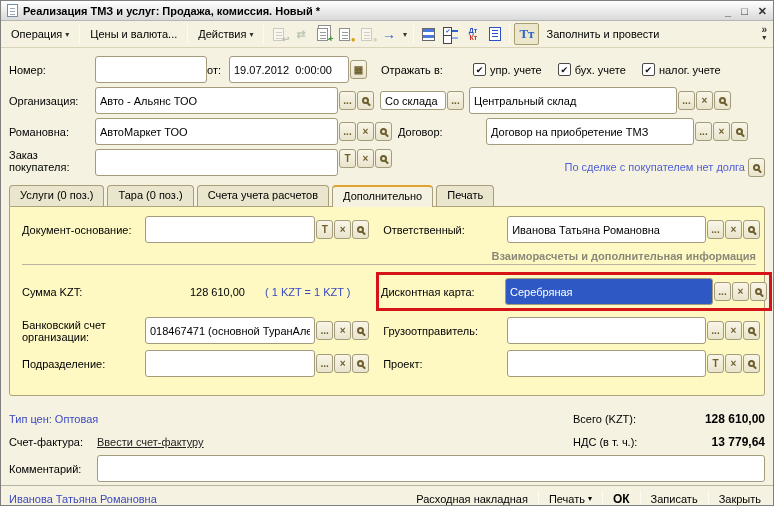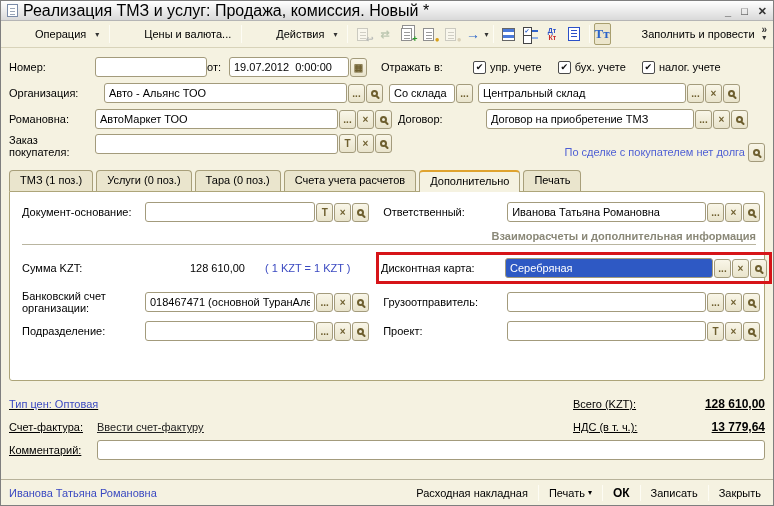--- a/index.html
+++ b/index.html
@@ -8,28 +8,28 @@
 
   .window { width:774px; height:506px; border:1px solid #7f7f7f; background:#f5f2e1;
             display:flex; flex-direction:column; overflow:hidden; }
 
   
   .titlebar { height:20px; flex:0 0 20px; background:linear-gradient(#ffffff,#d9d9d9);
               border-bottom:1px solid #b5b5b5; display:flex; align-items:center; padding:0 6px; gap:5px; }
   .doc-icon { width:11px; height:13px; background:#fff; border:1px solid #7a8ba8; position:relative; flex:0 0 auto; }
   .doc-icon::after { content:""; position:absolute; left:2px; top:3px; right:2px; height:7px;
               background:repeating-linear-gradient(#9aa6b8 0 1px, transparent 1px 3px); }
-  .title-text { font-weight:normal; font-size:16px; white-space:nowrap; overflow:hidden; }
+  .title-text { font-weight:bold; font-size:11px; white-space:nowrap; overflow:hidden; }
   .win-controls { margin-left:auto; display:flex; gap:10px; color:#333; font-weight:bold; }
   .win-controls span { cursor:default; font-size:11px; line-height:14px; }
 
   
   .toolbar { height:27px; flex:0 0 27px; display:flex; align-items:center; padding:0 4px;
              border-bottom:1px solid #d8d3b9; gap:1px; }
-  .tbtn { padding:3px 6px; border-radius:2px; white-space:nowrap; display:flex; align-items:center; gap:9px;margin-left:24px; }
+  .tbtn { padding:3px 6px; border-radius:2px; white-space:nowrap; display:flex; align-items:center; gap:3px; }
   .tbtn .arr { font-size:8px; color:#333; }
   .tsep { width:1px; height:18px; background:#c6c1a5; border-right:1px solid #fdfcf4; margin:0 3px; flex:0 0 auto; }
   .ti { width:21px; height:21px; display:flex; align-items:center; justify-content:center; position:relative; flex:0 0 auto; }
   .ti.disabled { opacity:.4; filter:grayscale(.7); }
   .docsq { width:11px; height:13px; background:#fff; border:1px solid #8f8f8f; position:relative; }
   .docsq::after { content:""; position:absolute; left:2px; top:3px; width:6px; height:7px;
                   background:repeating-linear-gradient(#9a9a9a 0 1px, transparent 1px 3px); }
   .docsq.double { box-shadow:2px -2px 0 0 #fff, 2px -2px 0 1px #8f8f8f; }
   .ov { position:absolute; right:0; bottom:1px; font-size:9px; font-weight:bold; line-height:9px; }
   .ov.green { color:#2e9e2e; }
@@ -57,21 +57,21 @@
               font-size:10px; font-weight:bold; color:#333; padding-right:2px; }
   .overflow .dd { font-size:8px; font-weight:normal; }
 
   
   .form { flex:1; display:flex; flex-direction:column; padding-top:6px; }
   .row { display:flex; align-items:center; margin:2px 8px; min-height:22px; }
   .lbl-l { width:86px; flex:0 0 86px; line-height:12px; }
   .lbl-ot { width:22px; text-align:right; padding-right:13px; flex:0 0 22px; }
   .lbl-r { width:124px; flex:0 0 124px; margin-left:2px; line-height:12px; }
 
-  input.fld { height:20px; border:1px solid #a39b7c; border-radius:3px; background:#fff;
+  input.fld { height:27px; border:1px solid #a39b7c; border-radius:3px; background:#fff;
               font:11px "Liberation Sans", sans-serif; padding:0 4px; outline:none; }
   input.fld.sel { background:#2e59c4; color:#fff; }
   .bgrp { display:flex; gap:1px; margin-left:1px; }
   .sbtn { width:17px; height:19px; border:1px solid #a39b7c; border-radius:3px;
           background:linear-gradient(#f9f6e8,#e9e4cc); color:#6e5f2f; font-weight:bold; font-size:10px;
           display:flex; align-items:center; justify-content:center; padding:0; cursor:default;
           font-family:"Liberation Sans", sans-serif; }
   .mag { width:7px; height:7px; border:2px solid #6e5f2f; border-radius:50%; position:relative; display:inline-block; }
   .mag::after { content:""; position:absolute; width:5px; height:2px; background:#6e5f2f;
                 right:-4px; bottom:-3px; transform:rotate(45deg); border-radius:1px; }
@@ -83,37 +83,37 @@
         display:flex; align-items:center; justify-content:center; margin-right:4px; font-size:9px; color:#111; }
   .blue { color:#3a49c1; }
   a.debt-link { color:#4e5fd4; text-decoration:none; margin-right:2px; }
 
   
   .tabs { display:flex; gap:3px; margin:6px 8px 0 8px; position:relative; z-index:2; }
   .tab { background:#eae5cd; border:1px solid #a89f7a; border-bottom:none; border-radius:4px 4px 0 0;
          padding:3px 10px 4px 10px; white-space:nowrap; }
   .tab.active { background:#f5f2e1; border-top:2px solid #dfa32f; margin-bottom:-1px; padding-bottom:5px; }
 
-  .panel { margin:0 8px; border:1px solid #ada579; border-radius:0 3px 3px 3px; background:#ffffff;
+  .panel { margin:0 8px; border:1px solid #ada579; border-radius:0 3px 3px 3px; background:#fef9c3;
            padding:6px 4px 10px 12px; flex:0 0 190px; display:flex; flex-direction:column; }
   .prow { display:flex; align-items:center; margin:3px 0; min-height:22px; }
   .plbl-l { width:123px; flex:0 0 123px; line-height:12px; }
   .pinp-l { width:178px; }
   .plbl-r { width:124px; flex:0 0 124px; line-height:12px; }
   .pinp-r { width:208px; }
   .lblock { width:354px; flex:0 0 354px; display:flex; align-items:center; }
   .group-hdr { font-weight:bold; color:#8a8878; border-bottom:1px solid #b9b5a0;
                padding-bottom:2px; margin:4px 4px 4px 0;text-align:right; }
   .red-box { display:flex; align-items:center; border:3px solid #d61418; padding:3px 2px; margin-right:2px; }
   .amount-val { width:100px; text-align:right; }
   .rate { margin-left:20px; }
 
   
   .totals { margin-top:10px; }
-  .trow { display:flex; align-items:center; margin:3px 8px; min-height:20px;text-decoration:underline; }
+  .trow { display:flex; align-items:center; margin:3px 8px; min-height:20px; }
   .tot { margin-left:auto; width:192px; display:flex; align-items:center; }
   .tot .tl { flex:1; }
   .tot .tv { font-weight:bold; font-size:12px; text-align:right; }
   .inv-lbl { width:88px; flex:0 0 88px; }
   a.inv-link { color:#222; text-decoration:underline; }
   .cmt-lbl { width:88px; flex:0 0 88px; }
   .cmt-inp { flex:1; margin-right:0; }
 
   
   .statusbar { margin-top:auto; height:26px; flex:0 0 26px; border-top:1px solid #b7b29a;
@@ -230,21 +230,21 @@
       <span class="cb-item">
         <span class="cb">
             <span>✔</span>
           </span>
         <span>налог. учете</span>
       </span>
     </div>
 
     <div class="row">
       <span class="lbl-l">Организация:</span>
-      <input class="fld" style="width: 243px; margin-left: 9px;" value="Авто - Альянс ТОО">
+      <input class="fld" style="width: 243px;" value="Авто - Альянс ТОО">
       <span class="bgrp">
         <button class="sbtn">...</button>
         <button class="sbtn">
             <span class="mag"></span>
           </button>
       </span>
       <span class="toggle-fld" style="margin-left:6px">
         <span>Со склада</span>
       </span>
       <span class="bgrp">
@@ -294,21 +294,20 @@
       <span style="flex:1"></span>
       <a class="debt-link" href="#" style="margin-top:12px">По сделке с покупателем нет долга</a>
       <span class="bgrp" style="margin-top:9px">
         <button class="sbtn">
             <span class="mag"></span>
           </button>
       </span>
     </div>
 
     <div class="tabs">
-      <span class="tab">ТМЗ (1 поз.)</span>
       <span class="tab">Услуги (0 поз.)</span>
       <span class="tab">Тара (0 поз.)</span>
       <span class="tab">Счета учета расчетов</span>
       <span class="tab active">Дополнительно</span>
       <span class="tab">Печать</span>
     </div>
 
     <div class="panel">
 
       <div class="prow">

